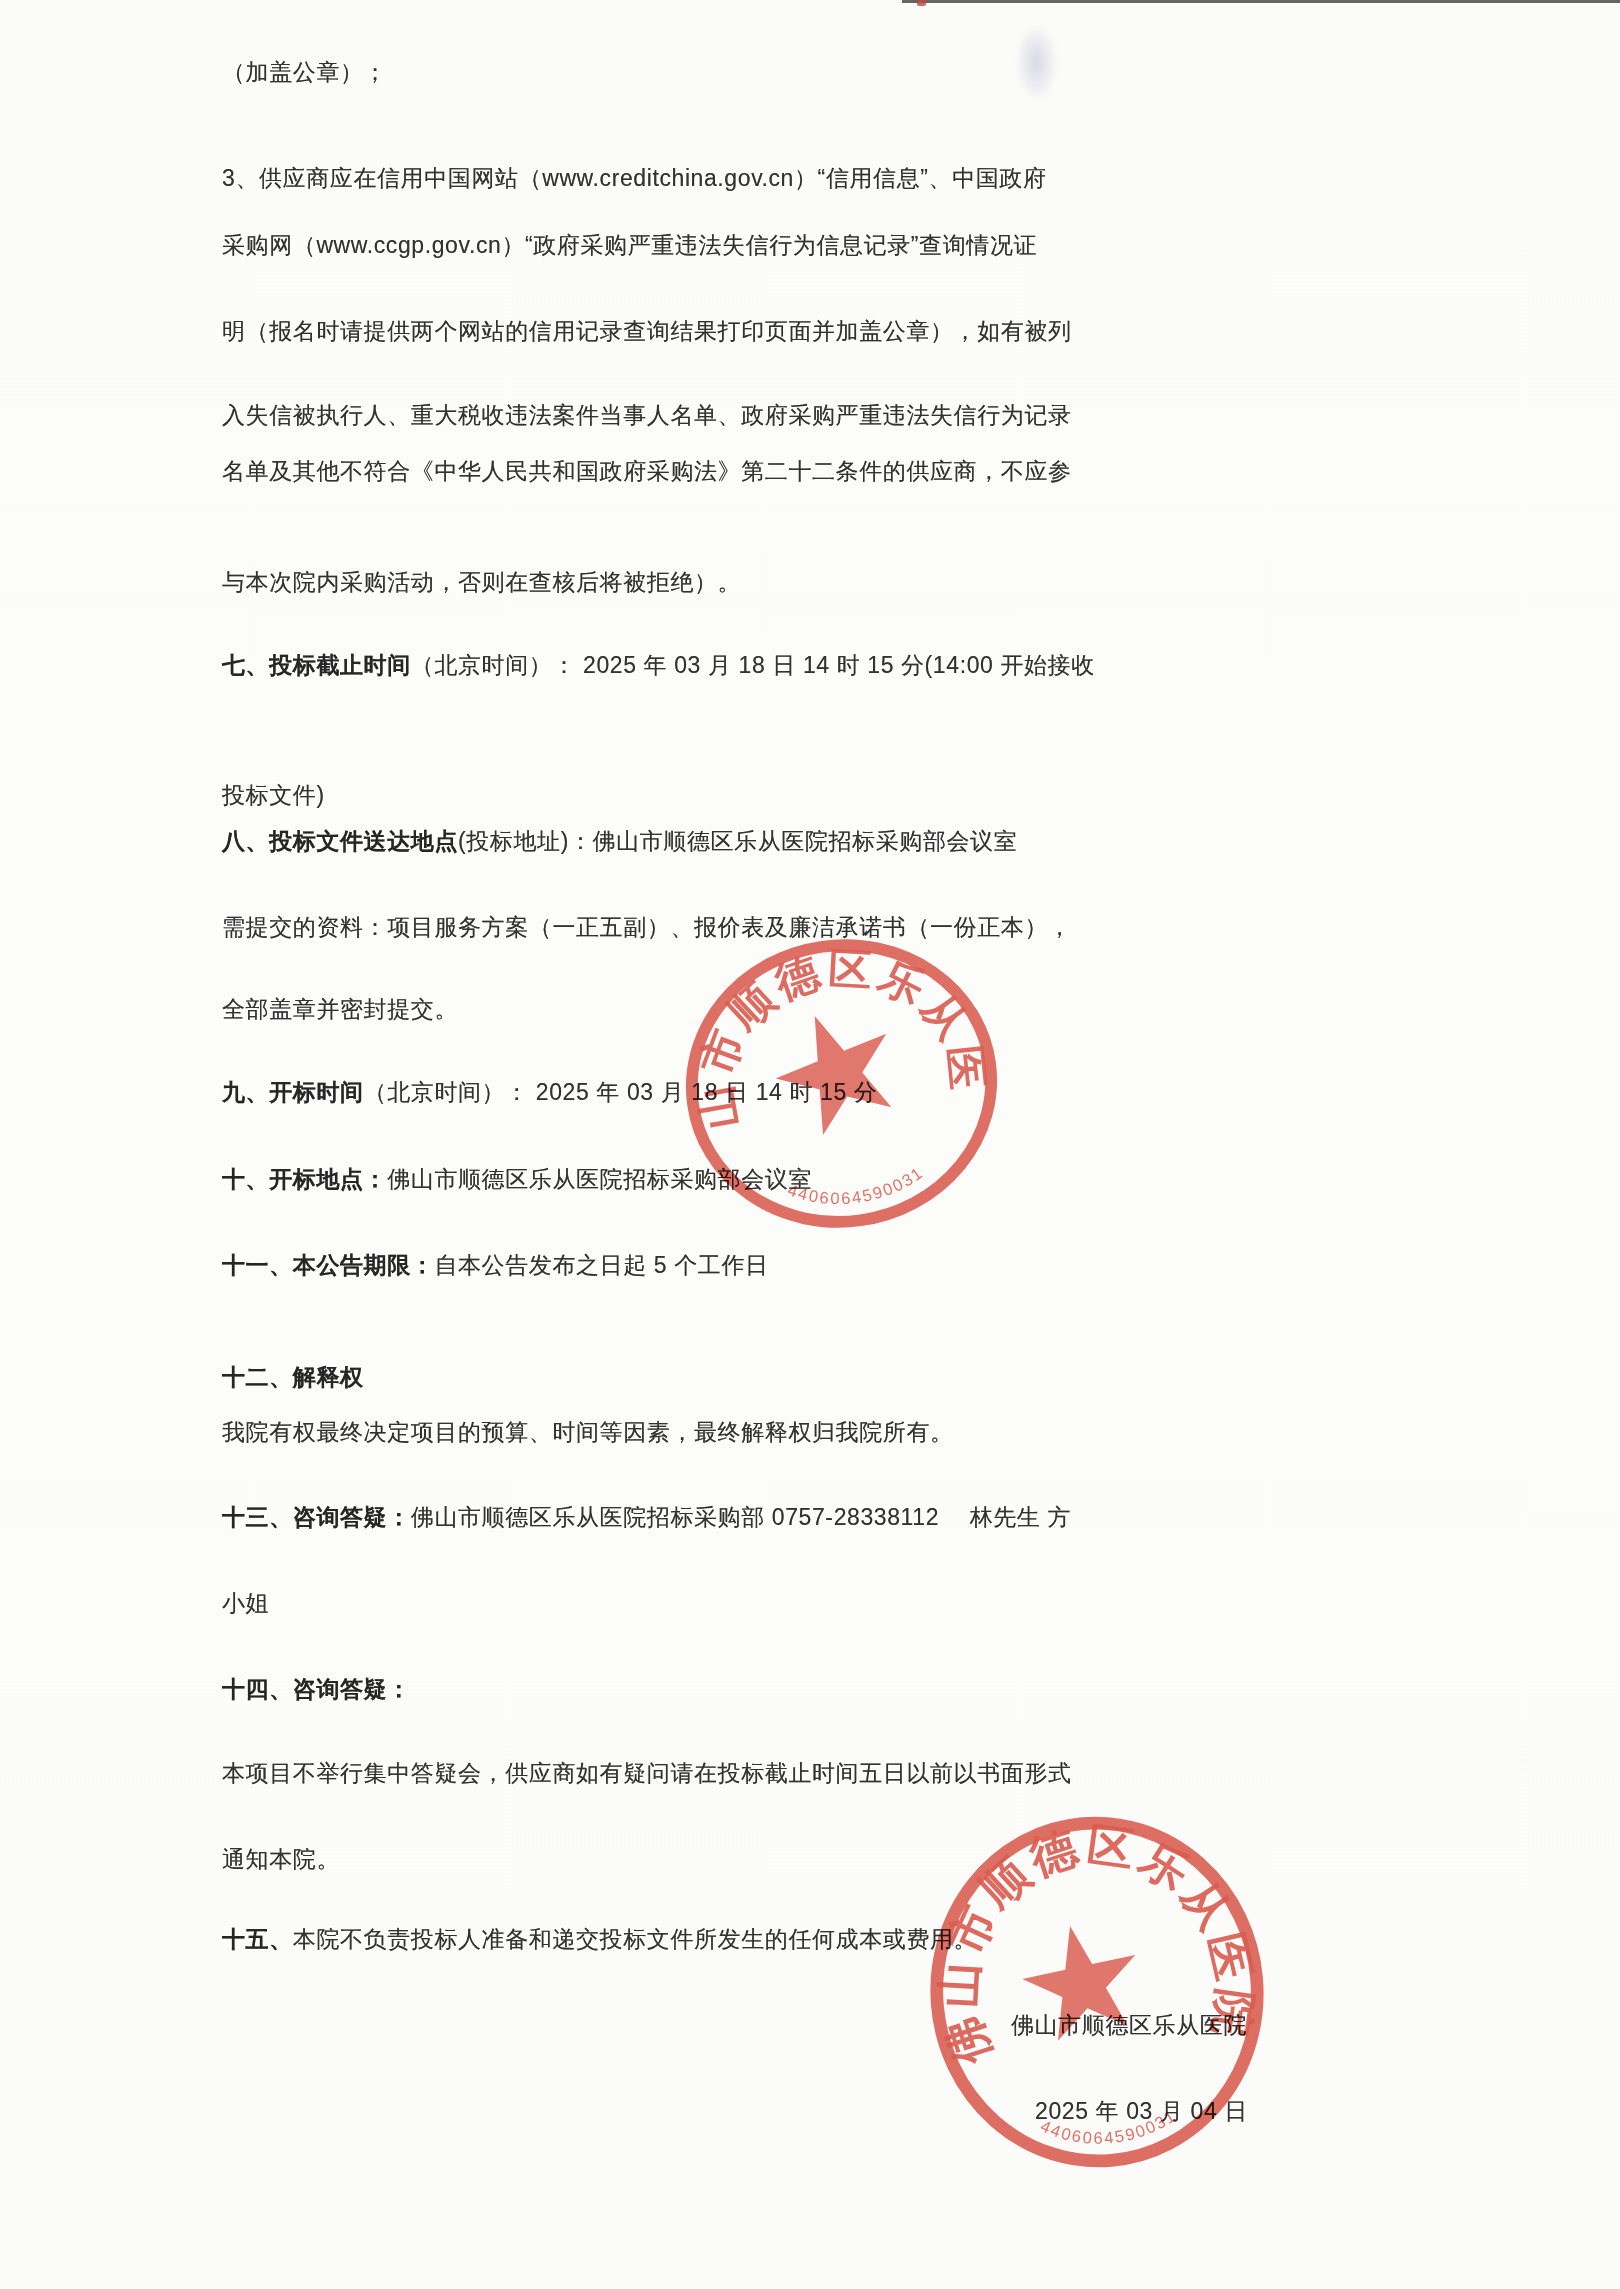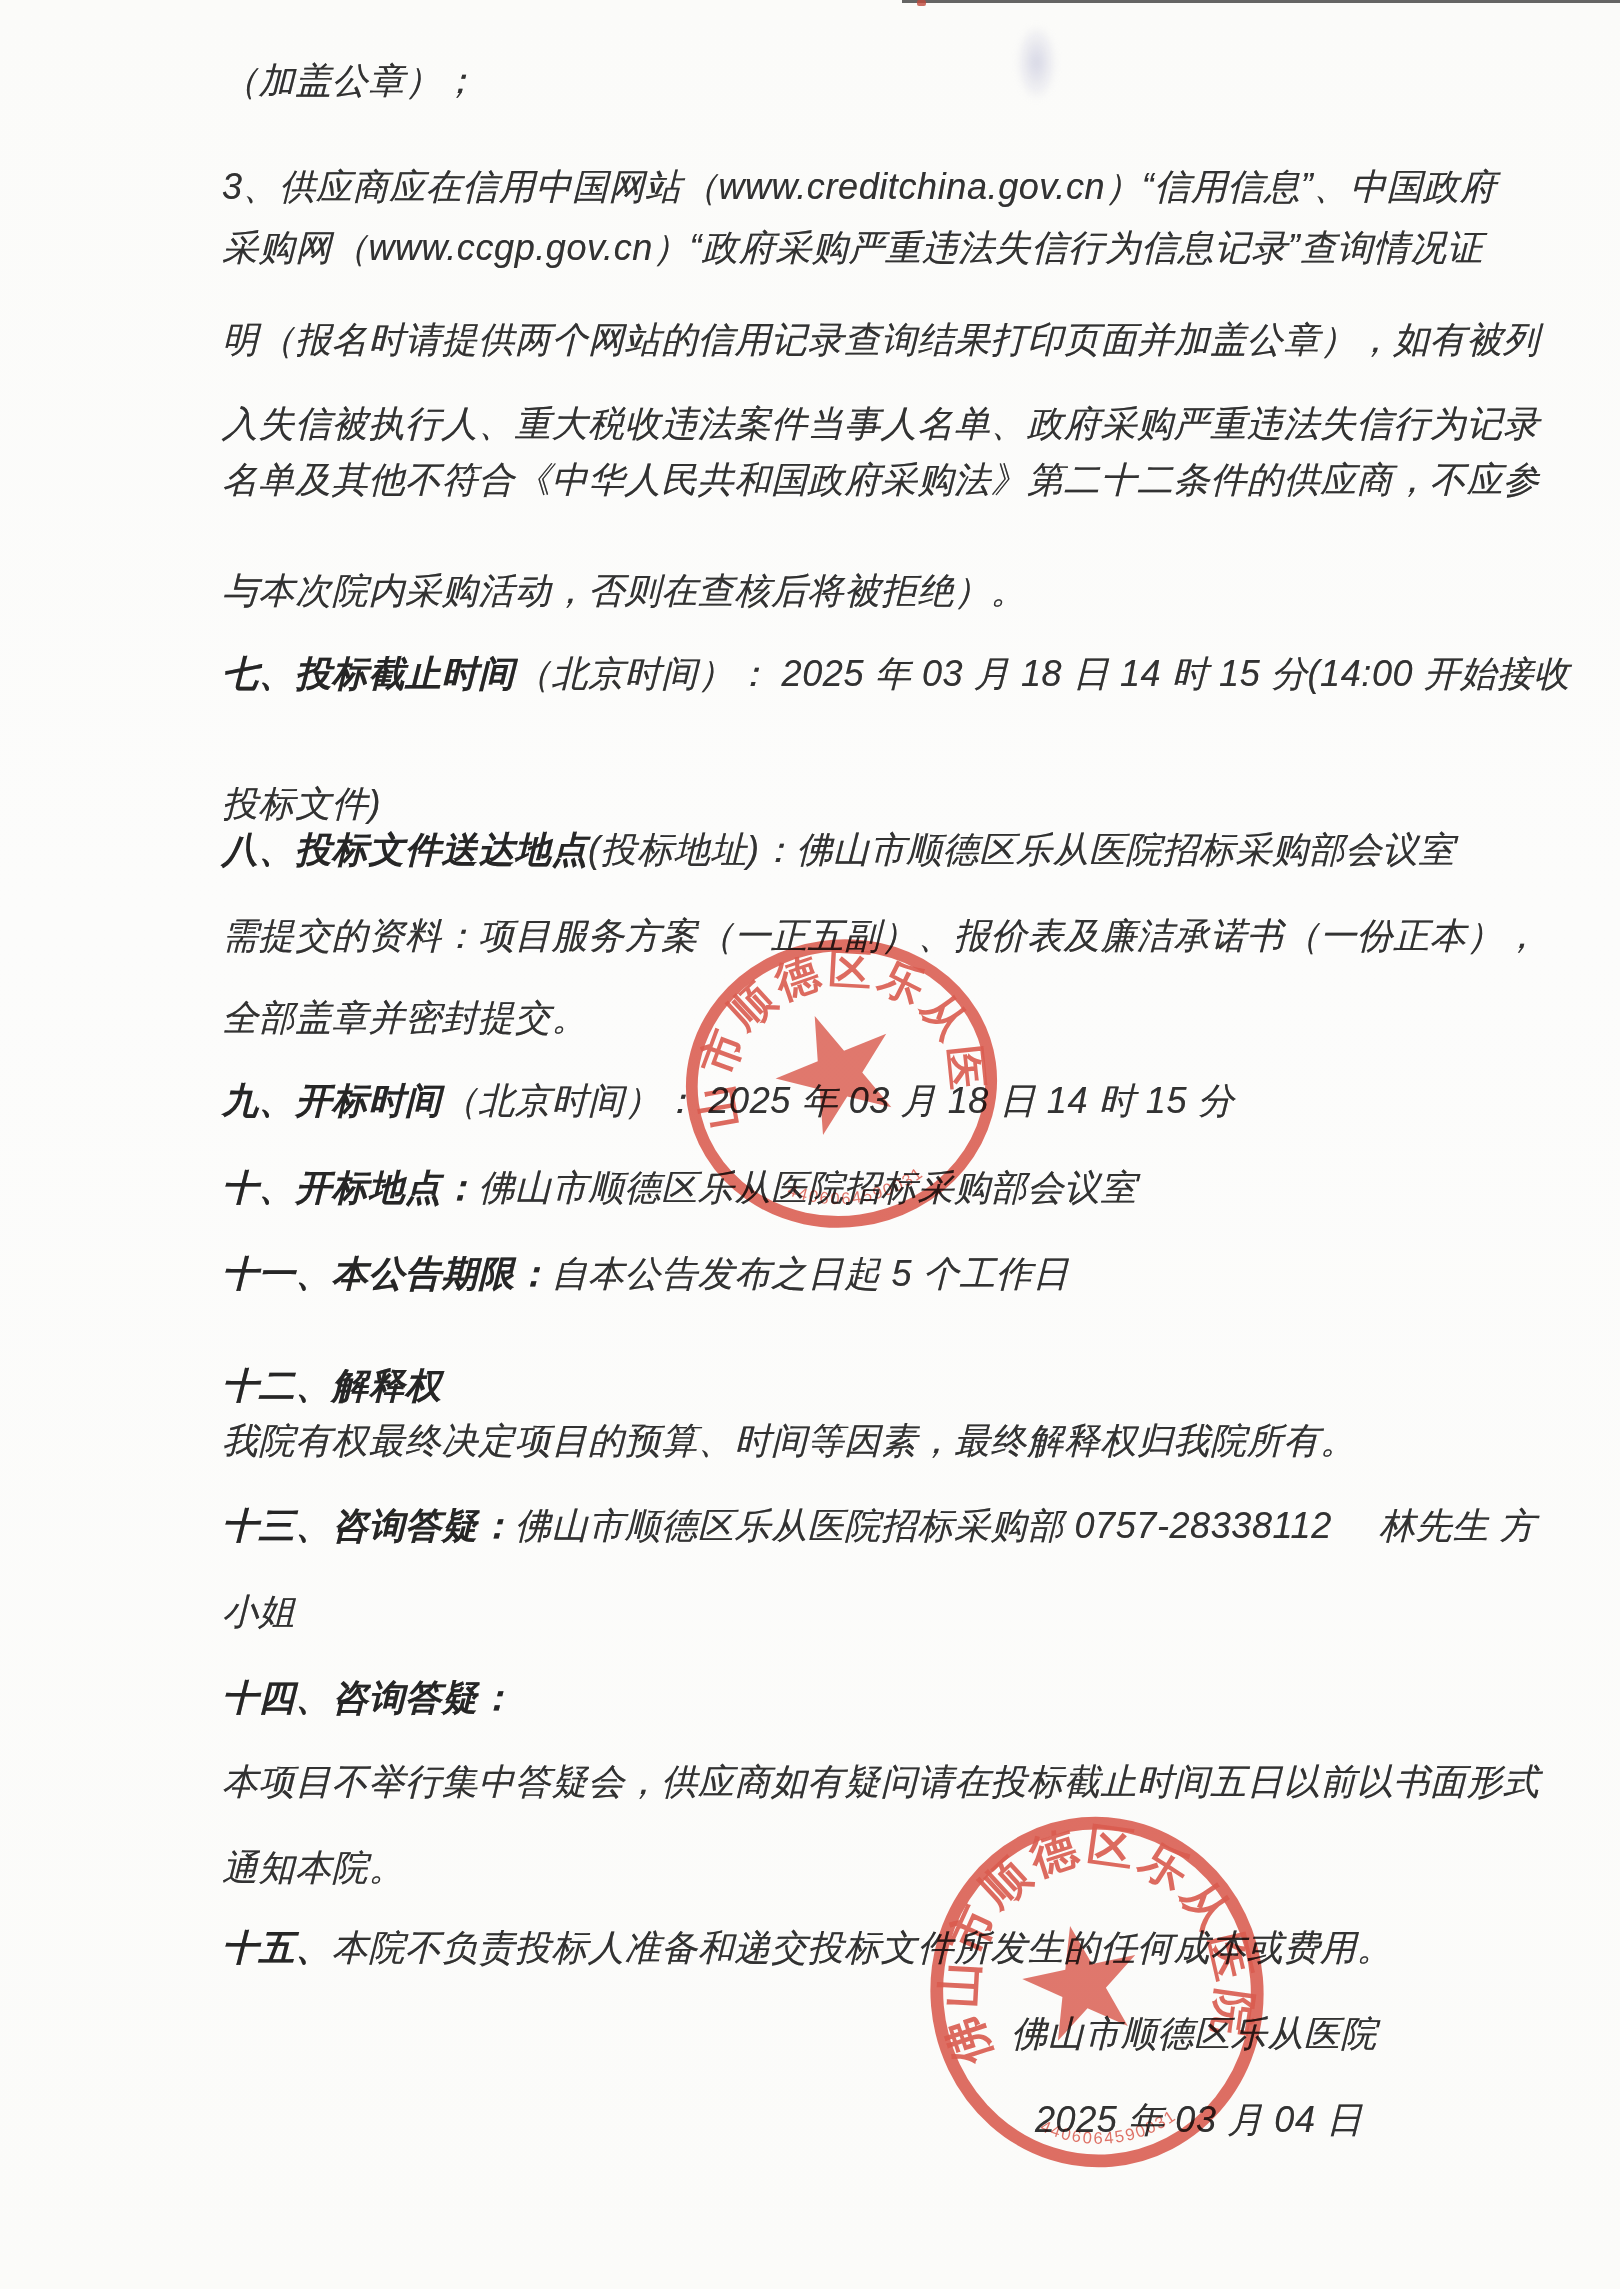--- a/index.html
+++ b/index.html
@@ -8,25 +8,24 @@
     width:1620px;height:2290px;
     margin:0 auto;
     background:linear-gradient(180deg,#fbfbf9 0%,#fcfcfb 40%,#fbfbf9 100%);
     overflow:hidden;
     font-family:"Liberation Sans","DejaVu Sans",sans-serif;
   }
   .line{
     position:absolute;
     left:222px;
     white-space:nowrap;
-    font-size:36px;
+    font-size:23px;
     letter-spacing:0.6px;
     color:#323232;
     text-shadow:0 0 0.6px rgba(60,60,60,0.55);
-    font-style:italic;
   }
   .line b{font-weight:700;color:#262626;}
   .stamp{
     position:absolute;
     mix-blend-mode:multiply;
     opacity:0.84;
   }
   .artifact-topline{position:absolute;top:0;height:2.9px;background:#4a4a4a;opacity:0.85;}
   .artifact-redspeck{position:absolute;top:0;width:8.8px;height:5.9px;background:#bf4a3c;opacity:0.8;border-radius:2px;}
   .artifact-smudge{
@@ -35,21 +34,21 @@
     filter:blur(3.9px);
   }
 </style>
 </head>
 <body>
 
 <div class="page">
   <div id="text-layer">
       <div class="line" style="top: 57px;"><span>（加盖公章）；</span></div>
       <div class="line" style="top: 163px;"><span>3、供应商应在信用中国网站（www.creditchina.gov.cn）“信用信息”、中国政府</span></div>
-      <div class="line" style="top: 224px; text-align: center;"><span>采购网（www.ccgp.gov.cn）“政府采购严重违法失信行为信息记录”查询情况证</span></div>
+      <div class="line" style="top: 230px; text-align: center;"><span>采购网（www.ccgp.gov.cn）“政府采购严重违法失信行为信息记录”查询情况证</span></div>
       <div class="line" style="top: 316px;"><span>明（报名时请提供两个网站的信用记录查询结果打印页面并加盖公章），如有被列</span></div>
       <div class="line" style="top: 400px; text-align: right;"><span>入失信被执行人、重大税收违法案件当事人名单、政府采购严重违法失信行为记录</span></div>
       <div class="line" style="top: 456px;"><span>名单及其他不符合《中华人民共和国政府采购法》第二十二条件的供应商，不应参</span></div>
       <div class="line" style="top: 567px;"><span>与本次院内采购活动，否则在查核后将被拒绝）。</span></div>
       <div class="line" style="top: 650px;"><b>七、投标截止时间</b><span>（北京时间）： 2025 年 03 月 18 日 14 时 15 分(14:00 开始接收</span></div>
       <div class="line" style="top: 740px; margin-top: 40px;"><span>投标文件)</span></div>
       <div class="line" style="top: 826px;"><b>八、投标文件送达地点</b><span>(投标地址)：佛山市顺德区乐从医院招标采购部会议室</span></div>
       <div class="line" style="top: 912px;"><span>需提交的资料：项目服务方案（一正五副）、报价表及廉洁承诺书（一份正本），</span></div>
       <div class="line" style="top: 994px;"><span>全部盖章并密封提交。</span></div>
       <div class="line" style="top: 1077px;"><b>九、开标时间</b><span>（北京时间）： 2025 年 03 月 18 日 14 时 15 分</span></div>

